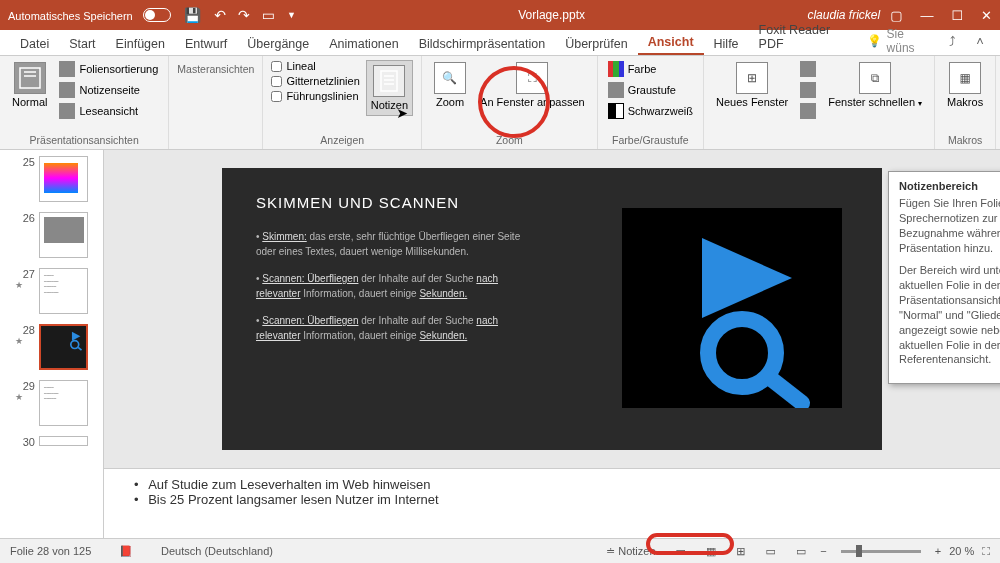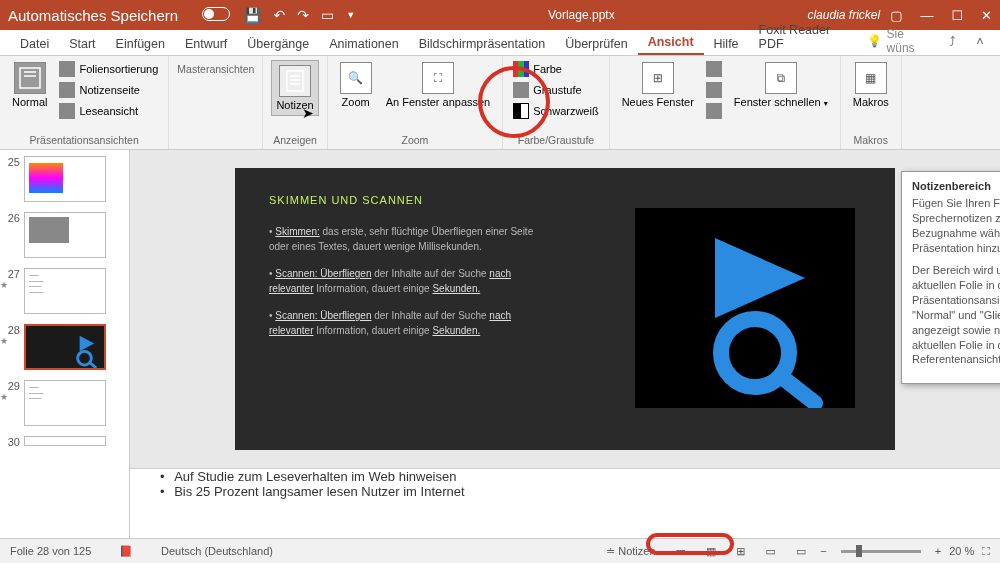--- a/index.html
+++ b/index.html
@@ -1,19 +1,19 @@
 <!DOCTYPE html>
 <html><head>
 <meta charset="utf-8">
 <style>
 * { margin: 0; padding: 0; box-sizing: border-box; font-family: 'Segoe UI', Tahoma, sans-serif; }
 body { width: 1000px; height: 563px; overflow: hidden; background: #fff; font-size: 12px; position: relative; }
 
 .titlebar { height: 30px; background: #b7472a; display: flex; align-items: center; color: #fff; padding: 0 8px; }
-.titlebar .autosave { display: flex; align-items: flex-start; gap: 24px; font-size: 15px; }
+.titlebar .autosave { display: flex; align-items: flex-end; gap: 10px; font-size: 11px; }
 .titlebar .toggle { width: 28px; height: 14px; border: 1px solid #fff; border-radius: 7px; position: relative; }
 .titlebar .toggle::after { content: ''; position: absolute; width: 10px; height: 10px; background: #fff; border-radius: 50%; top: 1px; left: 1px; }
 .titlebar .qat { display: flex; gap: 12px; margin-left: 14px; align-items: center; }
 .titlebar .qat span { font-size: 14px; cursor: pointer; }
 .titlebar .filename { flex: 1; text-align: center; font-size: 12px; }
 .titlebar .user { font-size: 12px; margin-right: 10px; font-style: italic; }
 .titlebar .wincontrols { display: flex; gap: 18px; font-size: 13px; }
 
 .tabs { height: 26px; background: #fff; display: flex; align-items: flex-end; padding-left: 10px; border-bottom: 1px solid #ccc; }
 .tabs .tab { padding: 4px 10px; font-size: 12.5px; color: #444; cursor: pointer; }
@@ -35,43 +35,43 @@
 .rstack { display: flex; flex-direction: column; gap: 3px; }
 .chk { display: flex; align-items: center; gap: 4px; font-size: 11px; }
 .chk input { width: 11px; height: 11px; }
 .notizen-btn { background: #d8d8d8; border: 1px solid #aaa; padding: 4px; }
 
 .red-circle { position: absolute; border: 4px solid #d93025; border-radius: 50%; pointer-events: none; z-index: 100; }
 .circle1 { width: 72px; height: 72px; top: 66px; left: 478px; }
 .circle2 { width: 88px; height: 22px; top: 533px; left: 646px; border-radius: 12px; }
 
 .workspace { display: flex; height: 388px; background: #e8e8e8; }
-.thumbs { width: 130px; background: #fff; overflow-y: auto; border-right: 1px solid #ccc; padding: 6px 0; }
+.thumbs { width: 104px; background: #fff; overflow-y: auto; border-right: 1px solid #ccc; padding: 6px 15px; }
 .thumb-row { display: flex; align-items: flex-start; gap: 4px; margin-bottom: 10px; }
 .thumb-num { width: 20px; text-align: right; font-size: 11px; color: #555; }
 .thumb-star { font-size: 9px; color: #888; }
 .thumb-img { width: 82px; height: 46px; background: #fff; border: 1px solid #bbb; position: relative; overflow: hidden; }
 .thumb-img.active { border: 2px solid #d04828; }
 .thumb-img.dark { background: #1a1a1a; }
 
 .stage { flex: 1; display: flex; flex-direction: column; }
 .slide-area { flex: 1; display: flex; align-items: center; justify-content: center; padding: 10px 30px; overflow: hidden; }
 .slide { width: 660px; height: 282px; background: #2a2a2a; padding: 26px 34px; color: #ccc; position: relative; display: flex; }
 .slide-text { width: 280px; }
-.slide-title { color: #bef264; font-size: 11px; font-weight: 500; margin-bottom: 18px; letter-spacing: 1px; }
+.slide-title { color: #ffffff; font-size: 15px; font-weight: 500; margin-bottom: 18px; letter-spacing: 1px; }
 .slide-body { font-size: 10px; line-height: 1.5; color: #b8b8b8; }
 .slide-body p { margin-bottom: 12px; }
 .slide-body .ul { text-decoration: underline; color: #ddd; }
 .slide-img { position: absolute; right: 40px; top: 40px; width: 220px; height: 200px; background: #000; }
 
 .tooltip { position: absolute; top: 3px; right: -180px; width: 174px; background: #fff; border: 1px solid #999; box-shadow: 2px 2px 6px rgba(0,0,0,0.3); padding: 8px 10px; font-size: 11px; color: #555; z-index: 50; }
 .tooltip .tt-title { font-weight: 600; color: #333; margin-bottom: 4px; }
 .tooltip p { margin-bottom: 8px; line-height: 1.35; }
 
-.notes-pane { height: 70px; background: #fff; border-top: 1px solid #ccc; padding: 0 30px; font-size: 13px; color: #333; }
+.notes-pane { height: 70px; background: #fff; border-top: 1px solid #ccc; padding: 8px 30px; font-size: 13px; color: #333; }
 .notes-pane ul { list-style: none; }
 .notes-pane li::before { content: '• '; margin-right: 6px; }
 
 .statusbar { height: 25px; background: #f1f1f1; border-top: 1px solid #ccc; display: flex; align-items: center; padding: 0 10px; font-size: 11px; color: #555; }
 .statusbar .sb-left { display: flex; gap: 28px; align-items: center; }
 .statusbar .sb-right { margin-left: auto; display: flex; gap: 8px; align-items: center; }
 .sb-btn { padding: 2px 6px; cursor: pointer; display: flex; align-items: center; gap: 3px; }
 .zoom-slider { width: 80px; height: 3px; background: #999; position: relative; margin: 0 6px; }
 .zoom-slider::after { content: ''; position: absolute; width: 6px; height: 12px; background: #666; top: -5px; left: 15px; }
 
@@ -157,20 +157,34 @@
     </div>
     <div class="group-label">Präsentationsansichten</div>
   </div>
 
   <div class="group">
     <div class="group-label">Masteransichten</div>
   </div>
 
   <div class="group" style="position:relative">
     <div class="group-content">
+      <div class="rstack">
+        <label class="chk">
+            <input type="checkbox" style="">
+            <span>Lineal</span>
+          </label>
+        <label class="chk">
+            <input type="checkbox" style="">
+            <span>Gitternetzlinien</span>
+          </label>
+        <label class="chk">
+            <input type="checkbox" style="">
+            <span>Führungslinien</span>
+          </label>
+      </div>
       <div class="rbtn-lg notizen-btn" style="position:relative">
         <div class="ico" style="background:#eee">
             <svg class="doc-icon" viewBox="0 0 24 24" style="stroke:#555">
               <rect x="4" y="2" width="16" height="20" stroke="#555"></rect>
               <line x1="7" y1="7" x2="17" y2="7" stroke="#555"></line>
               <line x1="7" y1="11" x2="17" y2="11" stroke="#555"></line>
               <line x1="7" y1="15" x2="17" y2="15" stroke="#555"></line>
             </svg>
           </div>
         <div class="lbl">Notizen</div>

